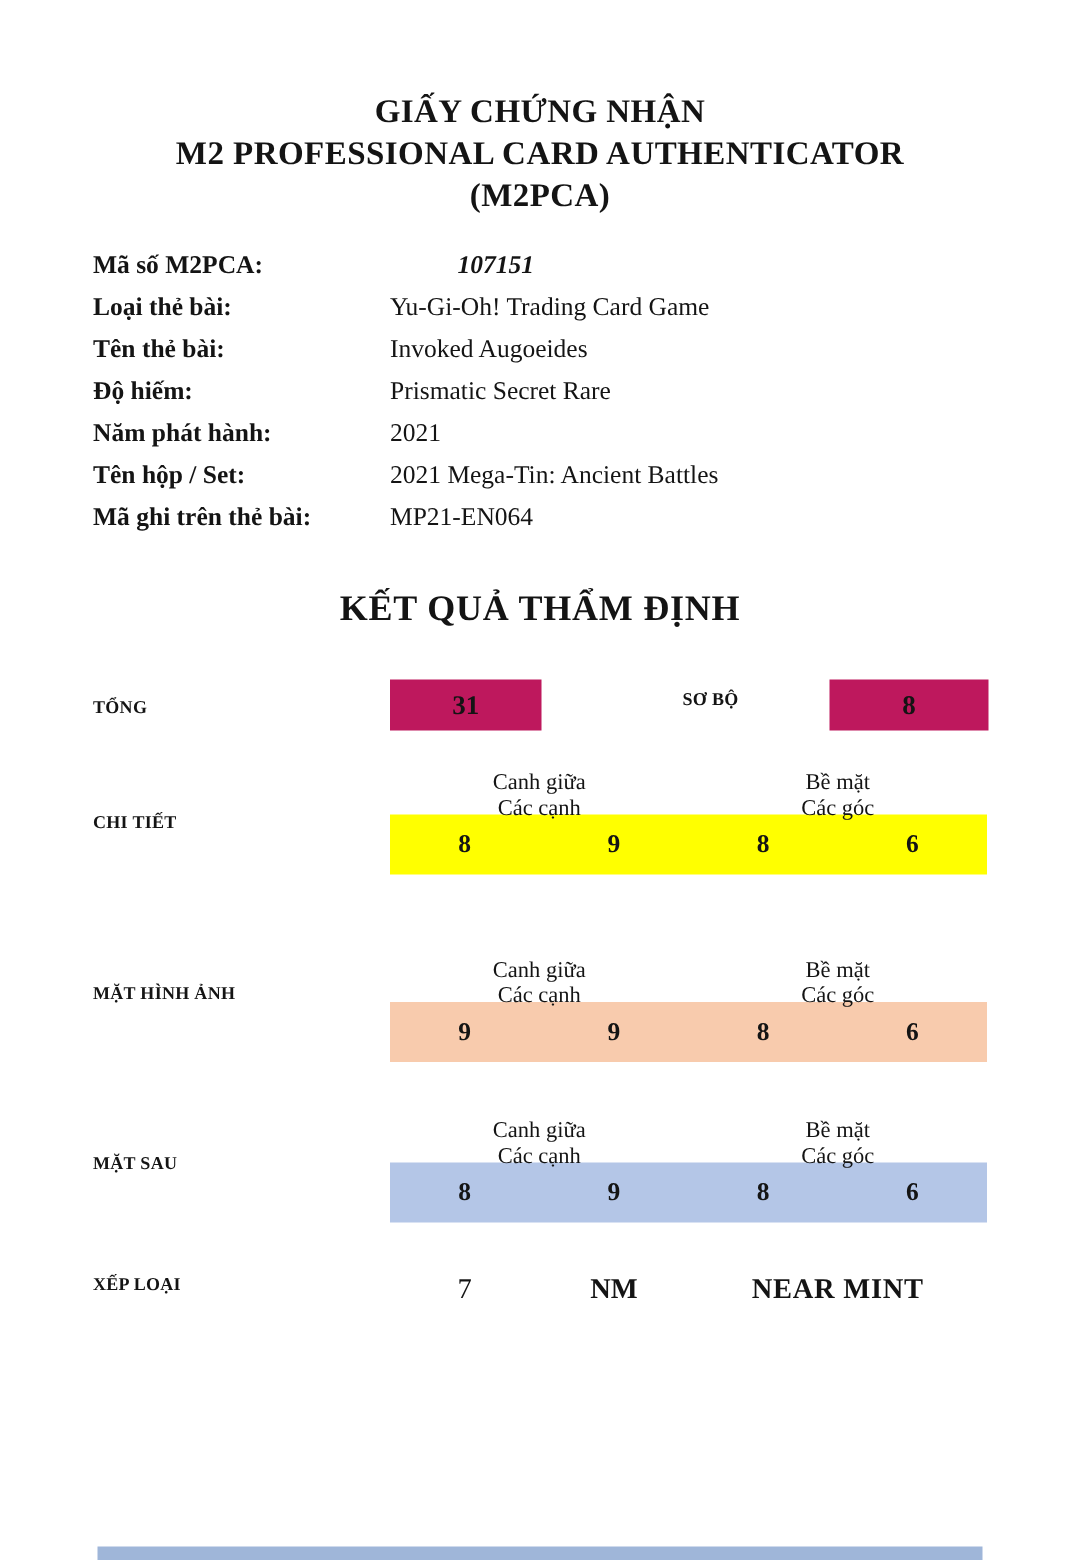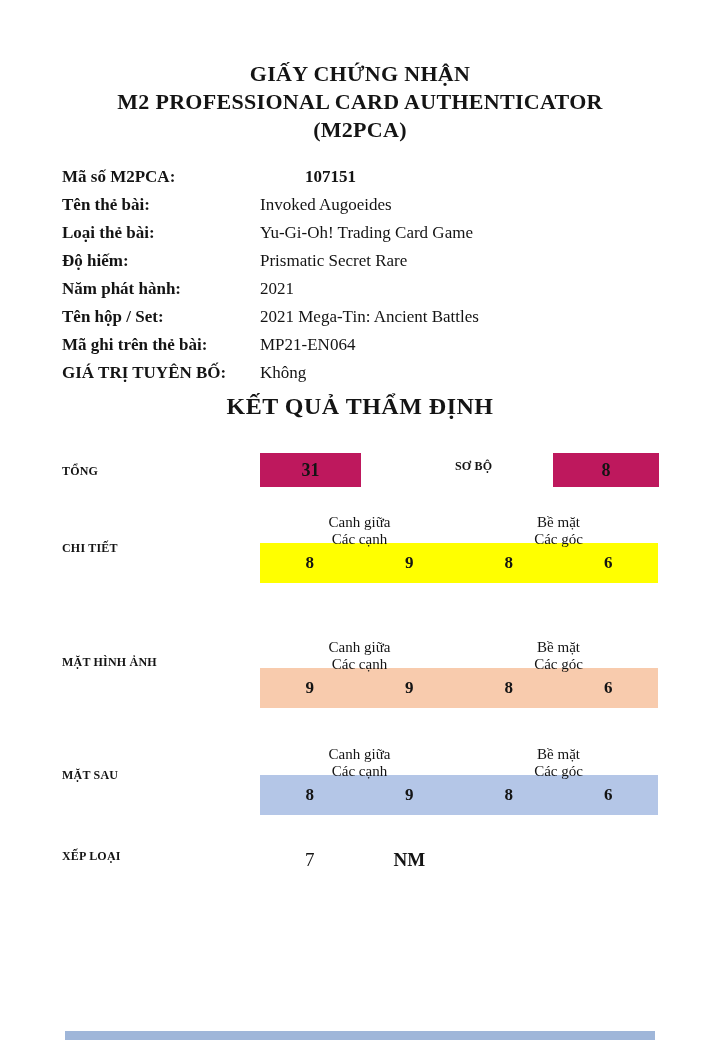--- a/index.html
+++ b/index.html
@@ -22,21 +22,21 @@
     font-size: 22px;
     line-height: 28px;
     letter-spacing: 0.3px;
   }
 
   
   .info { position: absolute; top: 167px; left: 62px; }
   .info-row { display: flex; align-items: baseline; height: 28px; }
   .info-label { width: 198px; font-weight: bold; font-size: 17px; flex: 0 0 198px; }
   .info-value { font-size: 17px; white-space: nowrap; }
-  .info-value.emph { font-weight: bold; padding-left: 45px; }
+  .info-value.emph { font-weight: bold; padding-left: 45px; font-style: italic; }
 
   
   .results-heading {
     position: absolute;
     top: 393px; left: 0; right: 0;
     margin: 0;
     text-align: center;
     font-weight: bold;
     font-size: 24px;
     letter-spacing: 0.5px;
@@ -120,46 +120,42 @@
     <div>M2 PROFESSIONAL CARD AUTHENTICATOR</div>
     <div>(M2PCA)</div>
   </header>
 
   <section class="info">
     <div class="info-row">
       <div class="info-label">Mã số M2PCA:</div>
       <div class="info-value emph">107151</div>
     </div>
     <div class="info-row">
+      <div class="info-label">Loại thẻ bài:</div>
+      <div class="info-value">Yu-Gi-Oh! Trading Card Game</div>
+    </div>
+    <div class="info-row">
       <div class="info-label">Tên thẻ bài:</div>
       <div class="info-value">Invoked Augoeides</div>
     </div>
     <div class="info-row">
-      <div class="info-label">Loại thẻ bài:</div>
-      <div class="info-value">Yu-Gi-Oh! Trading Card Game</div>
-    </div>
-    <div class="info-row">
       <div class="info-label">Độ hiếm:</div>
       <div class="info-value">Prismatic Secret Rare</div>
     </div>
     <div class="info-row">
       <div class="info-label">Năm phát hành:</div>
       <div class="info-value">2021</div>
     </div>
     <div class="info-row">
       <div class="info-label">Tên hộp / Set:</div>
       <div class="info-value">2021 Mega-Tin: Ancient Battles</div>
     </div>
     <div class="info-row">
       <div class="info-label">Mã ghi trên thẻ bài:</div>
       <div class="info-value">MP21-EN064</div>
-    </div>
-    <div class="info-row">
-      <div class="info-label">GIÁ TRỊ TUYÊN BỐ:</div>
-      <div class="info-value">Không</div>
     </div>
   </section>
 
   <h2 class="results-heading">KẾT QUẢ THẨM ĐỊNH</h2>
 
   <div class="side-label total-label">TỔNG</div>
   <div class="score-box total-box">31</div>
   <div class="side-label prelim-label">SƠ BỘ</div>
   <div class="score-box prelim-box">8</div>
 
@@ -208,17 +204,18 @@
       <div class="val">9</div>
       <div class="val">8</div>
       <div class="val">6</div>
     </div>
   </div>
 
   <div class="side-label" style="top:849px">XẾP LOẠI</div>
   <div class="final-row">
     <div class="final-score">7</div>
     <div class="final-code">NM</div>
+    <div class="final-name">NEAR MINT</div>
   </div>
 
   <div class="footer-bar"></div>
 
 </div>
 
 </body></html>

